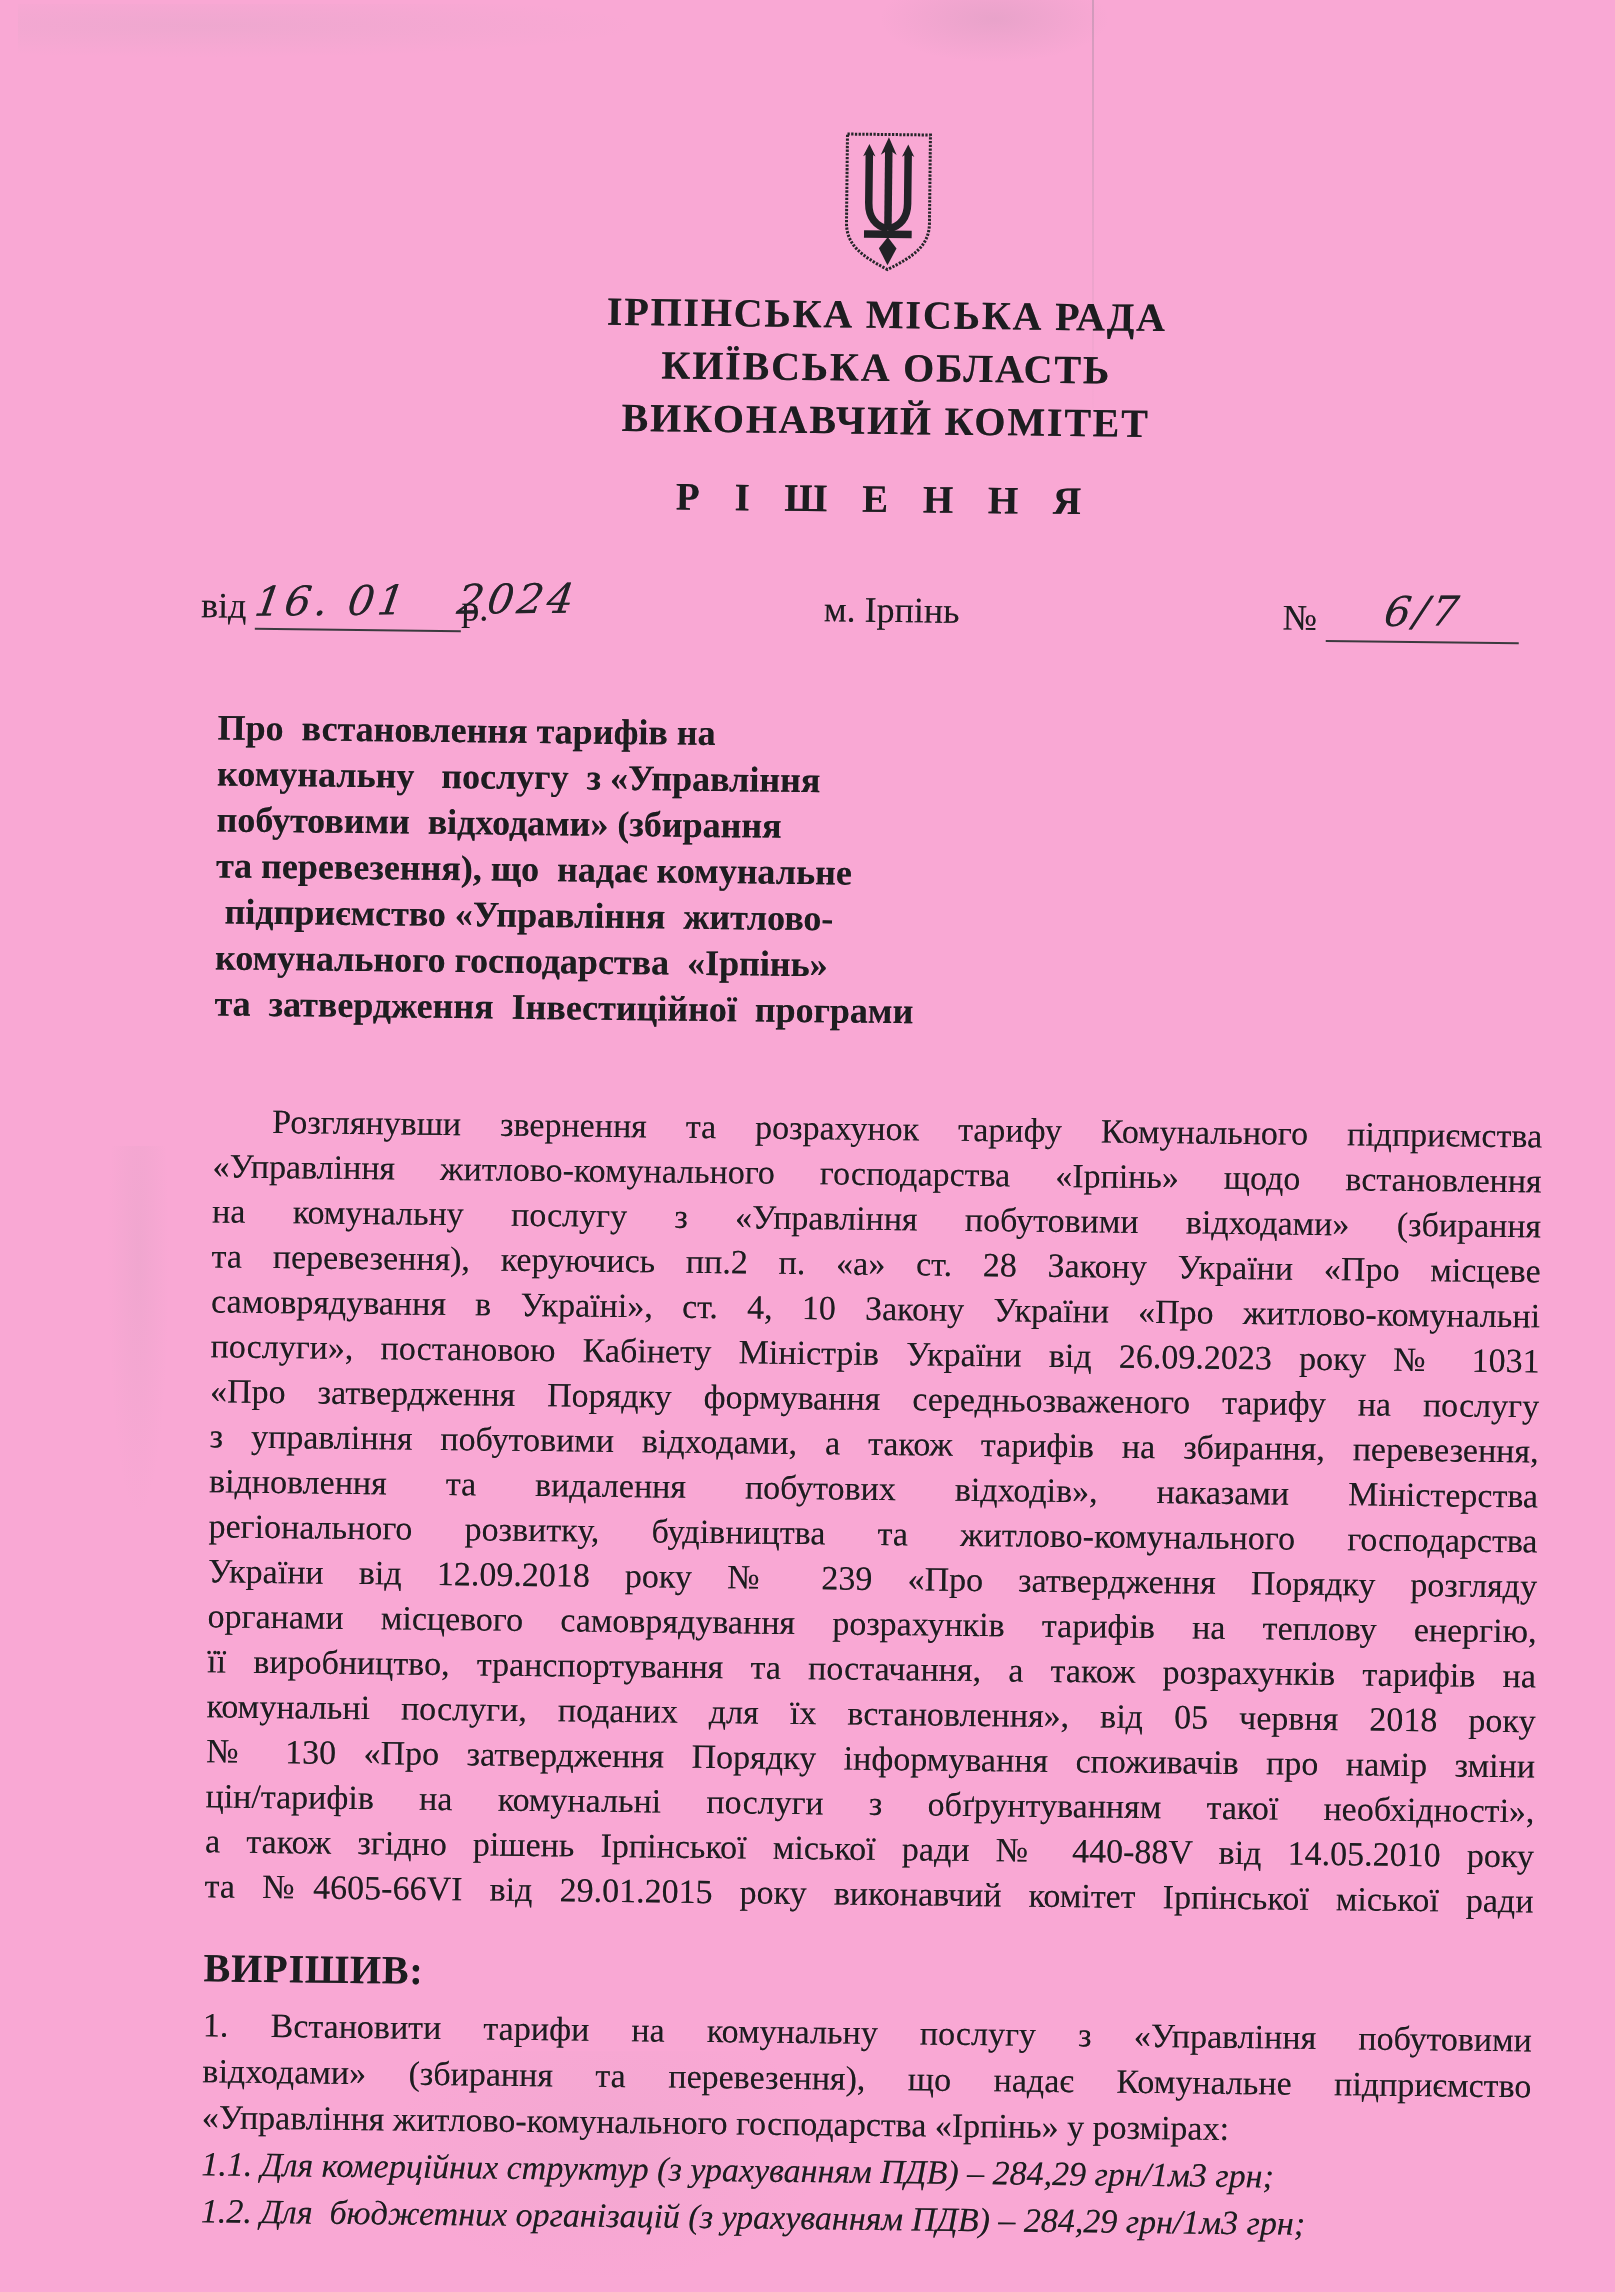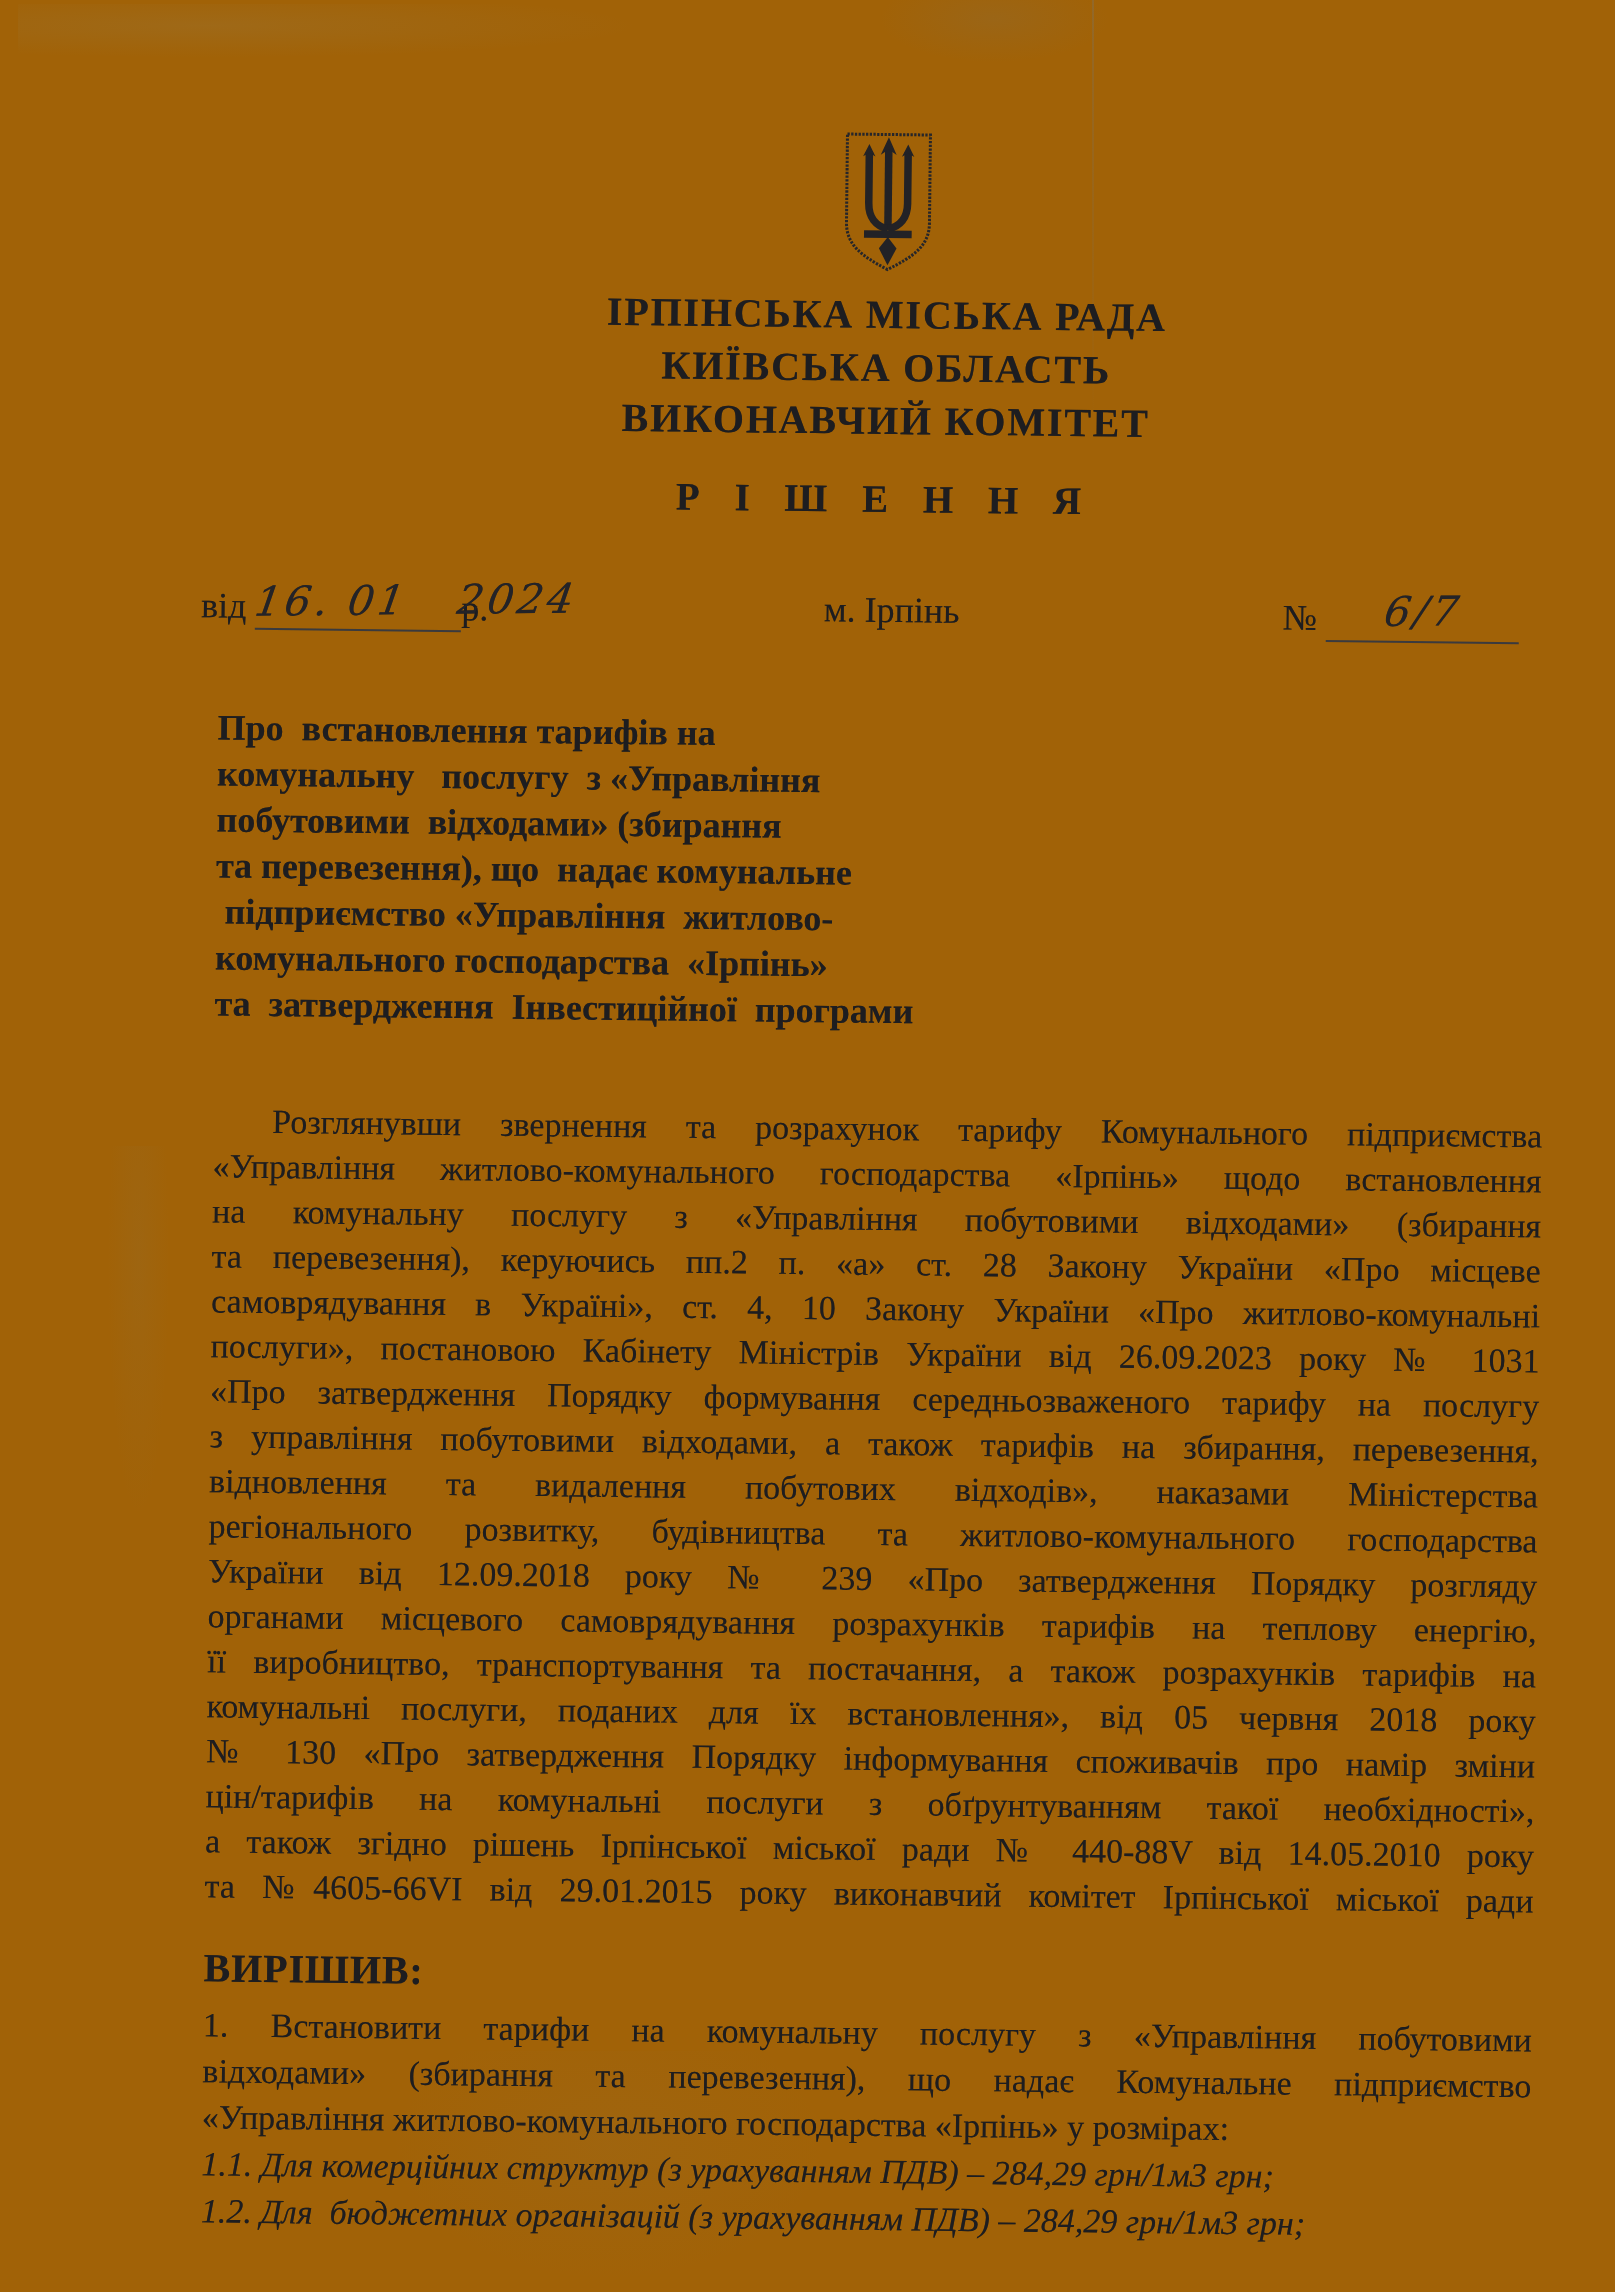--- a/index.html
+++ b/index.html
@@ -1,20 +1,20 @@
 <!DOCTYPE html>
 <html lang="uk" style="font-size:14.3px"><head>
 <meta charset="utf-8">
 <style>
   html,body { margin:0; padding:0; background:#8a8f94; }
   .sheet {
     position:relative;
     width:1616px; height:2293px;
     margin:0 auto;
-    background:#a16207;
+    background:#f9a8d4;
     overflow:hidden;
     font-family:"Liberation Serif","DejaVu Serif",serif;
     color:#1d1d20;
   }
   
   .artifact { position:absolute; pointer-events:none; }
   .artifact.smudge-top-left {
     left:18px; top:3.6px; width:627px; height:54px;
     background:radial-gradient(ellipse at 30% 40%, rgba(140,165,165,.10), rgba(140,165,165,0) 70%);
   }

